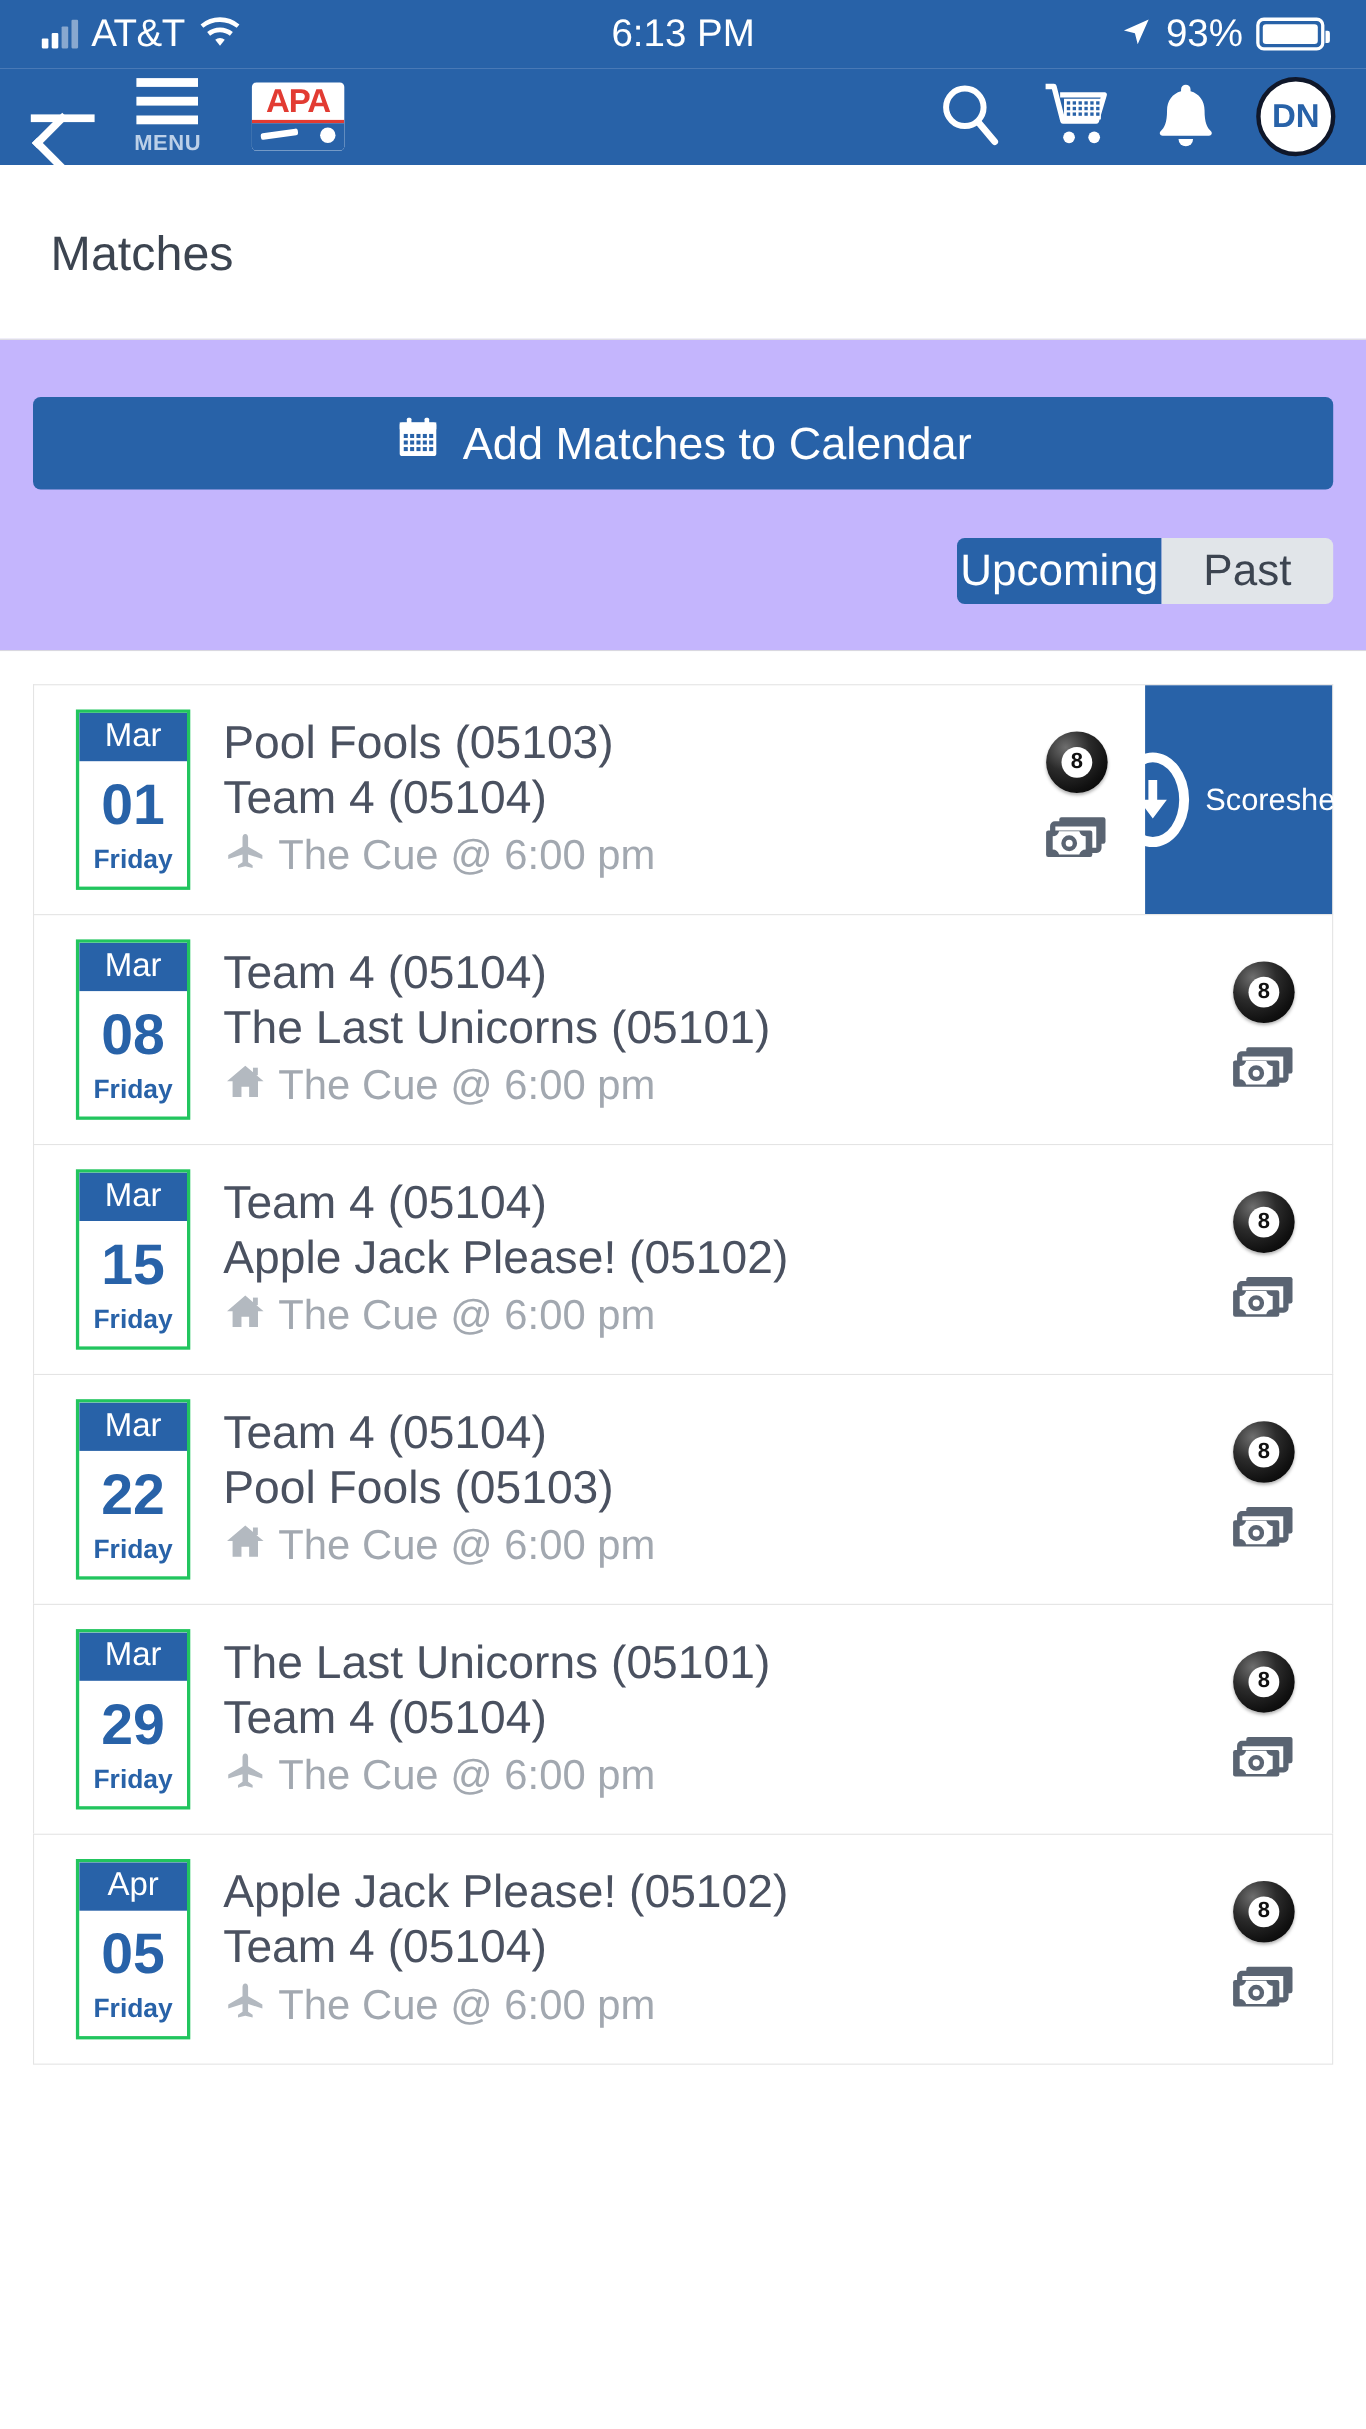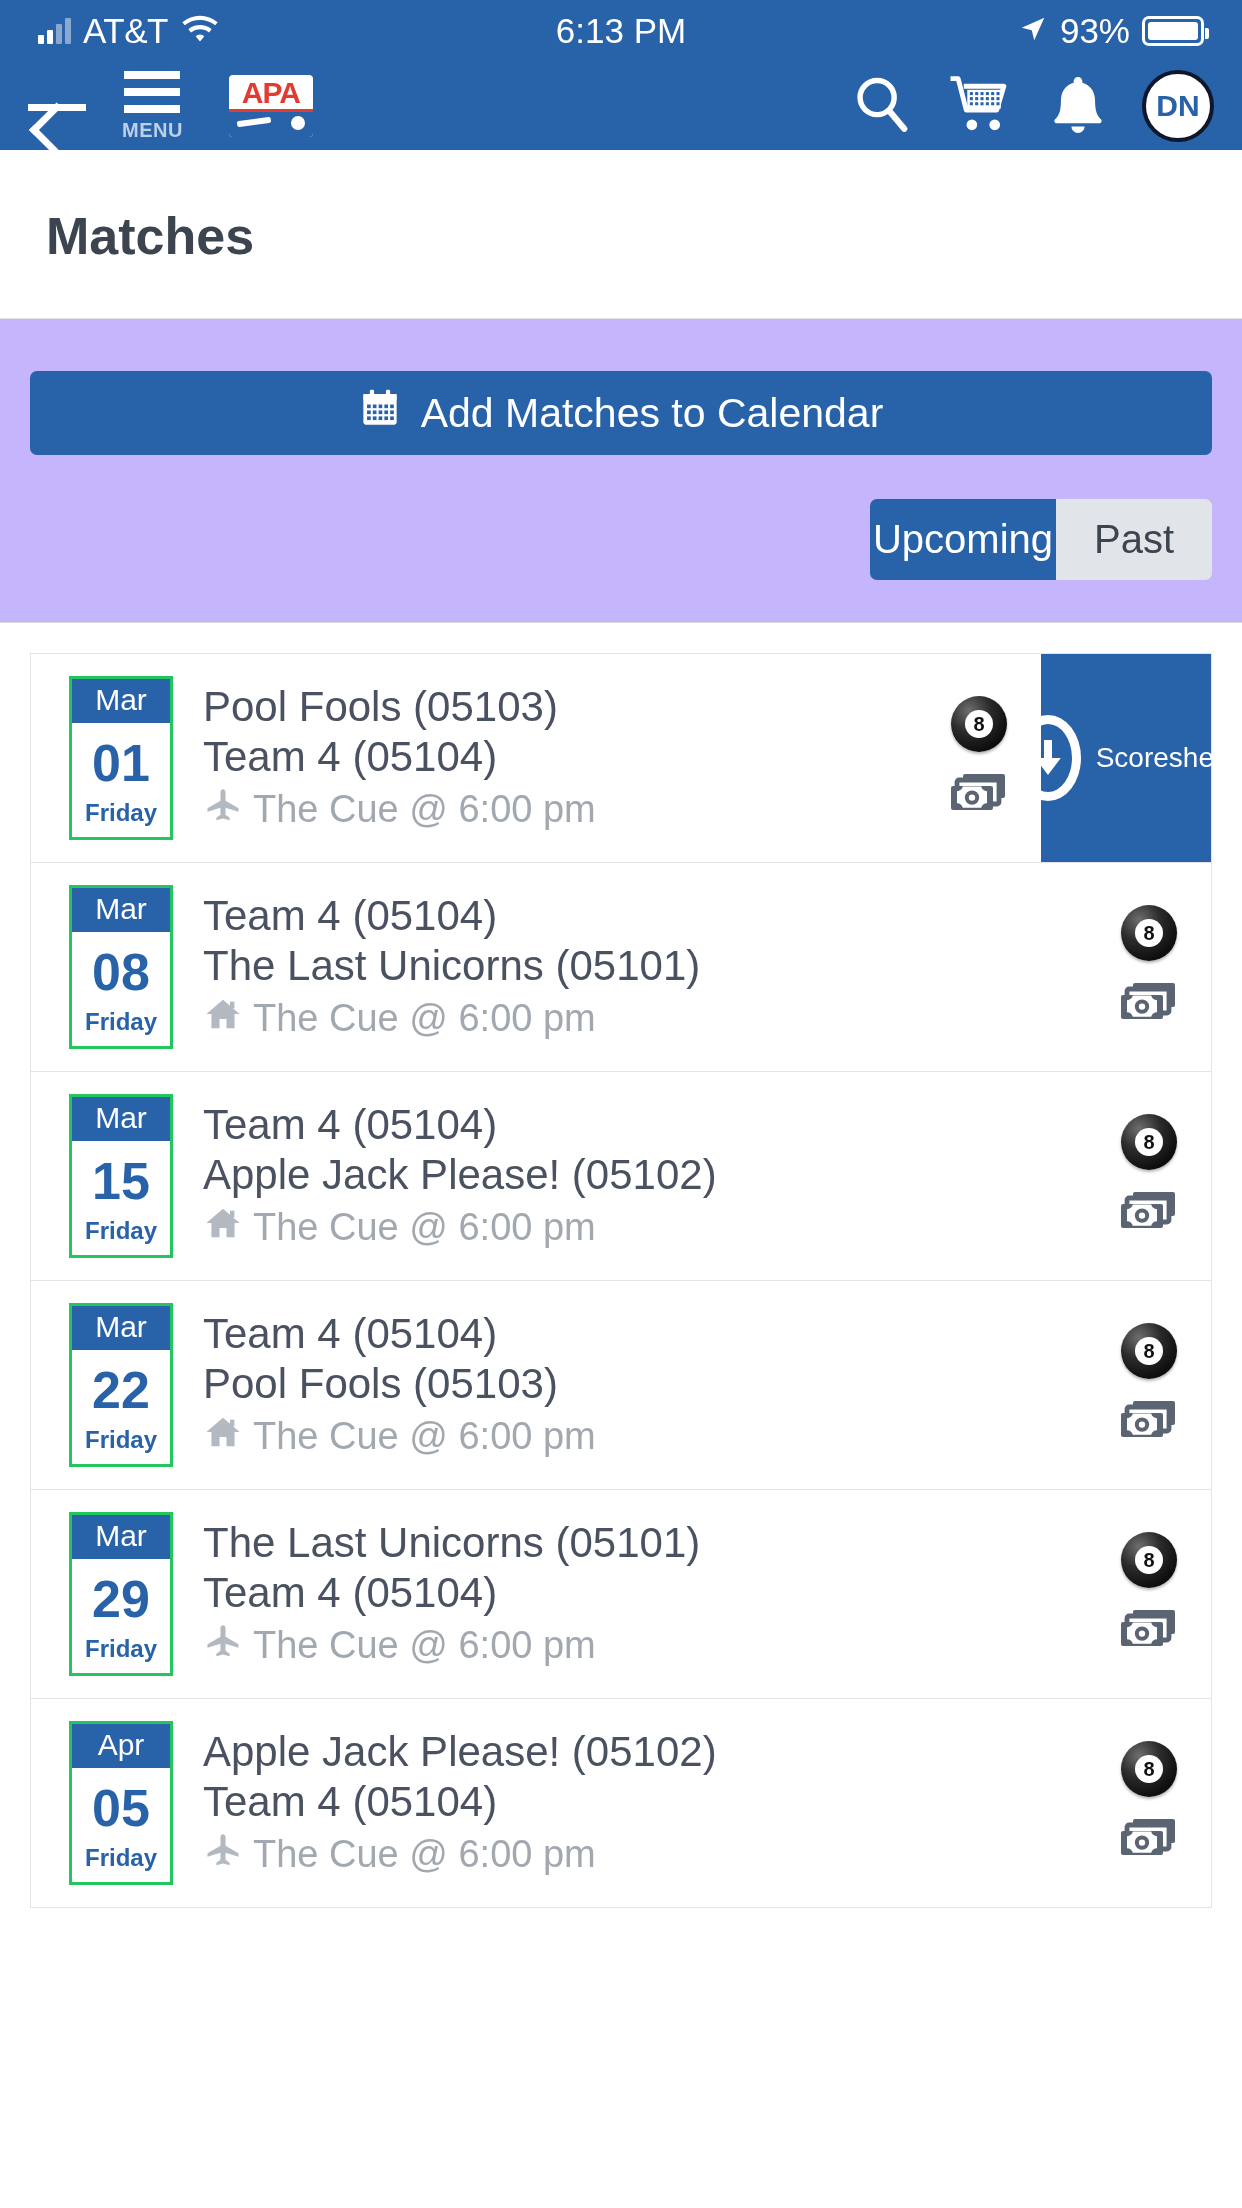--- a/index.html
+++ b/index.html
@@ -83,38 +83,38 @@
   .nav-right{margin-left:auto;display:flex;align-items:center;gap:36px;}
   .ico{cursor:pointer;}
   .avatar{
     width:72px;height:72px;border-radius:50%;background:#fff;
     border:4px solid #0f172a;display:flex;align-items:center;justify-content:center;
     color:#2862a8;font-size:30px;font-weight:700;cursor:pointer;
   }
 
   
   .page-title-wrap{background:#fff;padding:56px 46px 52px;}
-  .page-title{font-size:52px;color:#3c4450;font-weight:700;}
+  .page-title{font-size:44px;color:#3c4450;font-weight:400;}
 
   
   .tools{
     background:#c4b5fd;border-top:1px solid #e2e2e2;border-bottom:1px solid #dcdcdc;
     padding:52px 30px 42px;
   }
   .cal-btn{
     display:flex;align-items:center;justify-content:center;gap:20px;
     background:#2862a8;color:#fff;height:84px;border-radius:7px;
     font-size:41px;cursor:pointer;border:none;width:100%;
     font-family:"Liberation Sans",sans-serif;
   }
   .seg{
     margin-top:44px;display:flex;justify-content:flex-end;
   }
   .seg-btn{
-    height:81px;min-width:186px;display:flex;align-items:center;justify-content:center;
+    height:60px;min-width:186px;display:flex;align-items:center;justify-content:center;
     font-size:40px;cursor:pointer;border:none;font-family:"Liberation Sans",sans-serif;
   }
   .seg-btn.active{background:#2862a8;color:#fff;border-radius:7px 0 0 7px;}
   .seg-btn.inactive{background:#e1e5e9;color:#3c4450;border-radius:0 7px 7px 0;min-width:156px;}
 
   
   .list{background:#fff;padding:30px 30px 0;}
   .card{
     display:flex;align-items:stretch;background:#fff;
     border:1px solid #e4e4e4;border-bottom:none;position:relative;

